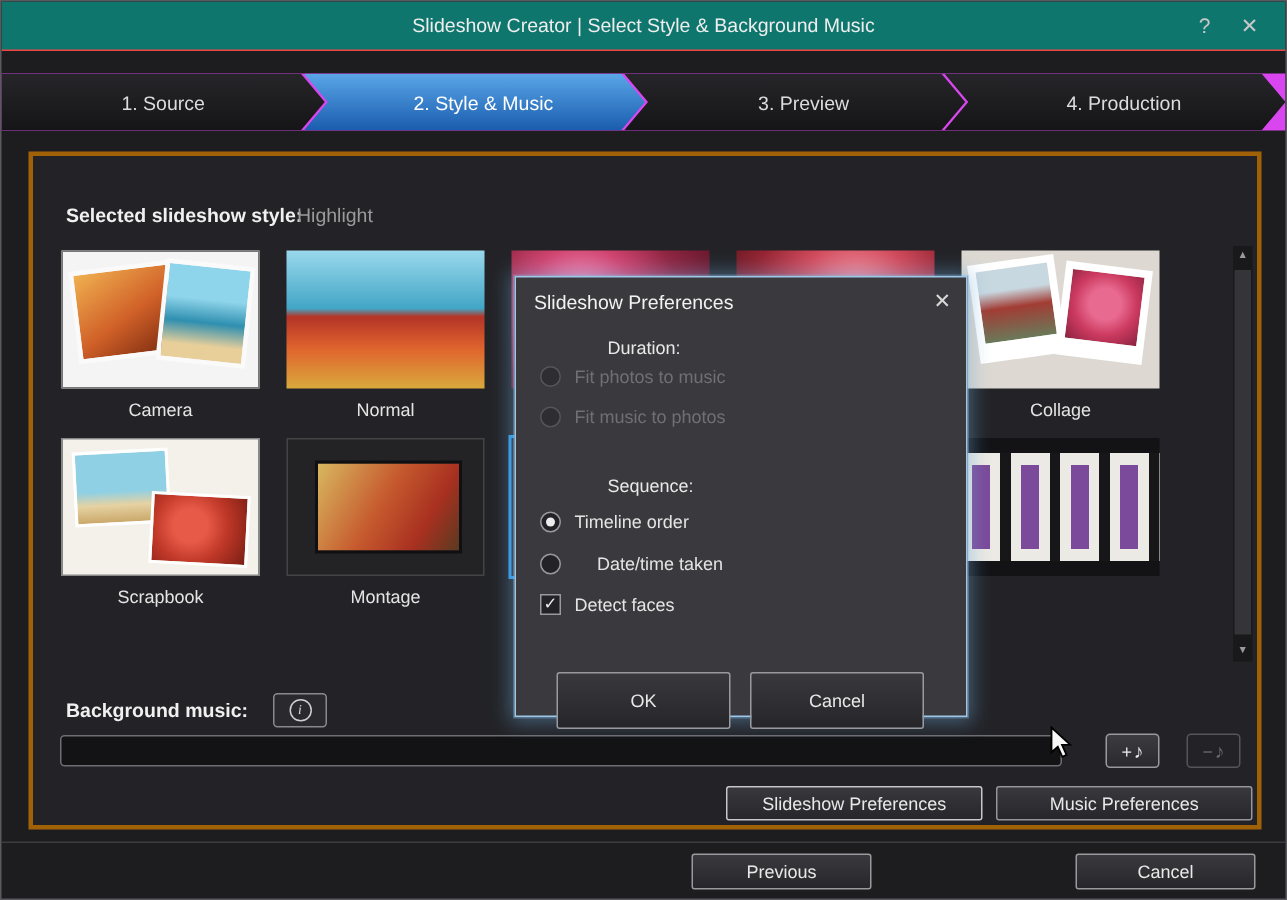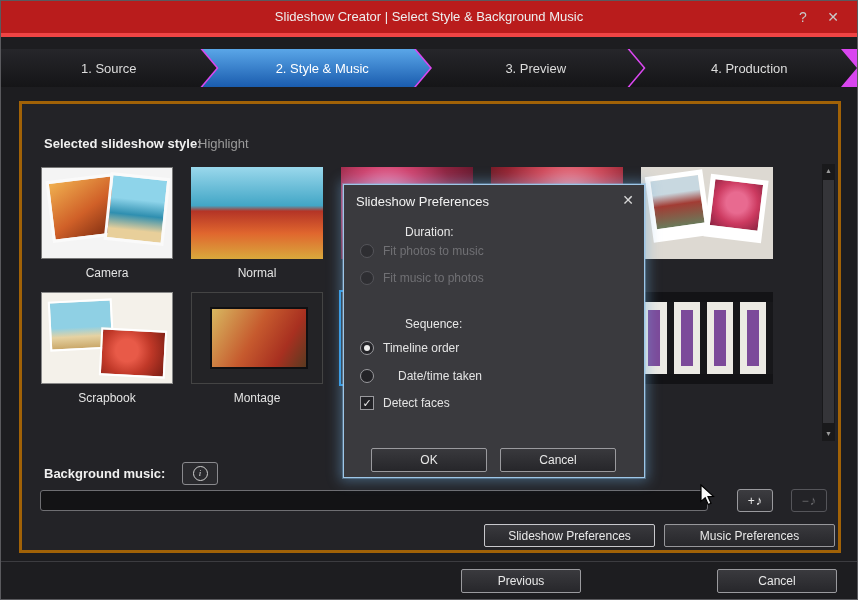--- a/index.html
+++ b/index.html
@@ -1,20 +1,20 @@
 <!DOCTYPE html>
 <html><head>
 <meta charset="utf-8">
 <style>
   html,body{margin:0;padding:0;background:#000;}
   .window{position:relative;width:858px;height:600px;background:#1d1d20;border:1px solid #5a5a5e;
     box-sizing:border-box;overflow:hidden;font-family:"Liberation Sans",sans-serif;color:#e8e8e8;}
 
   
-  .titlebar{position:absolute;left:0;top:0;width:100%;height:32px;background:#b91c1c;border-bottom:4px solid #ef4444;}
+  .titlebar{position:absolute;left:0;top:0;width:100%;height:32px;background:#0f766e;border-bottom:1px solid #ef4444;}
   .title{position:absolute;left:0;right:0;top:0;line-height:32px;text-align:center;font-size:13px;color:#eeeeee;}
   .tb-btn{position:absolute;top:0;line-height:32px;width:20px;text-align:center;font-size:14px;color:#c8c8c8;cursor:pointer;}
   .tb-help{right:44px;}.tb-close{right:14px;}
 
   
   .tabstrip{position:absolute;left:0;top:48px;width:100%;height:38px;background:#d946ef;display:flex;}
   .tab{flex:1;display:flex;align-items:center;justify-content:center;font-size:13px;color:#dcdcdc;
     background:linear-gradient(#26262a,#151517);position:relative;cursor:pointer;
     clip-path:polygon(0 0,calc(100% - 16px) 0,100% 50%,calc(100% - 16px) 100%,0 100%,16px 50%);}
   .tab:first-child{clip-path:polygon(0 0,calc(100% - 16px) 0,100% 50%,calc(100% - 16px) 100%,0 100%);}
@@ -95,21 +95,21 @@
   .lb-dur{top:40px;}.lb-seq{top:132px;}
   .opt{position:absolute;left:16px;display:flex;align-items:center;gap:9px;font-size:12px;color:#e4e4e4;cursor:pointer;}
   .o1{top:59px;}.o2{top:86px;}.o3{top:156px;}.o4{top:184px;gap:24px;}.o5{top:211px;}
   .radio{width:14px;height:14px;border-radius:50%;border:1px solid #9a9a9e;background:#232327;box-sizing:border-box;position:relative;flex:none;}
   .rdisabled{border-color:#55555a;background:#2e2e32;}
   .rsel::after{content:"";position:absolute;left:3px;top:3px;width:6px;height:6px;border-radius:50%;background:#ececec;}
   .dim{color:#707074;cursor:default;}
   .checkbox{width:14px;height:14px;border:1px solid #9a9a9e;background:#232327;box-sizing:border-box;display:flex;
     align-items:center;justify-content:center;flex:none;}
   .chk{font-size:11px;color:#ececec;line-height:1;}
-  .dlg-btn{position:absolute;top:263px;width:116px;height:24px;background:linear-gradient(#39393d,#26262a);
+  .dlg-btn{position:absolute;top:263px;width:116px;height:38px;background:linear-gradient(#39393d,#26262a);
     border:1px solid #9a9a9e;border-radius:2px;color:#e8e8e8;font-size:12px;cursor:pointer;font-family:inherit;}
   .db-ok{left:27px;}.db-cancel{left:156px;}
 
   
   .footer-sep{position:absolute;left:0;top:560px;width:858px;height:1px;background:#3c3c40;}
   .ftr-btn{position:absolute;top:568px;width:120px;height:24px;background:linear-gradient(#3a3a3e,#27272b);
     border:1px solid #9a9a9e;border-radius:2px;color:#e8e8e8;font-size:12px;cursor:pointer;font-family:inherit;}
   .fb-prev{left:460px;}.fb-next{left:588px;}.fb-cancel{left:716px;}
 
   
@@ -157,20 +157,21 @@
       <div class="cell">
         <div class="thumb t-f1"></div>
         <div class="cap"></div>
       </div>
       <div class="cell">
         <div class="thumb t-f2"></div>
         <div class="cap"></div>
       </div>
       <div class="cell">
         <div class="thumb t-collage"></div>
+        <div class="cap">Collage</div>
       </div>
       <div class="cell">
         <div class="thumb t-scrapbook"></div>
         <div class="cap">Scrapbook</div>
       </div>
       <div class="cell">
         <div class="thumb t-montage"></div>
         <div class="cap">Montage</div>
       </div>
       <div class="cell">

